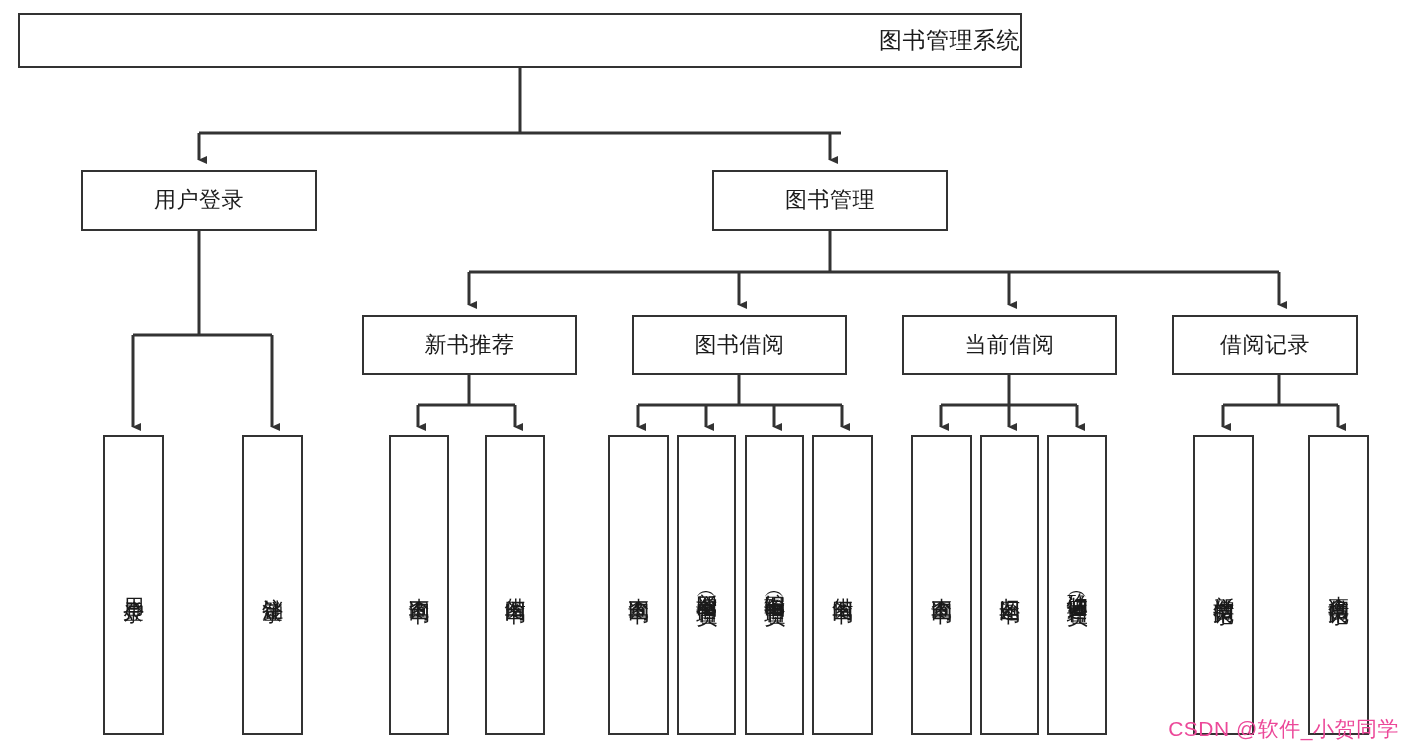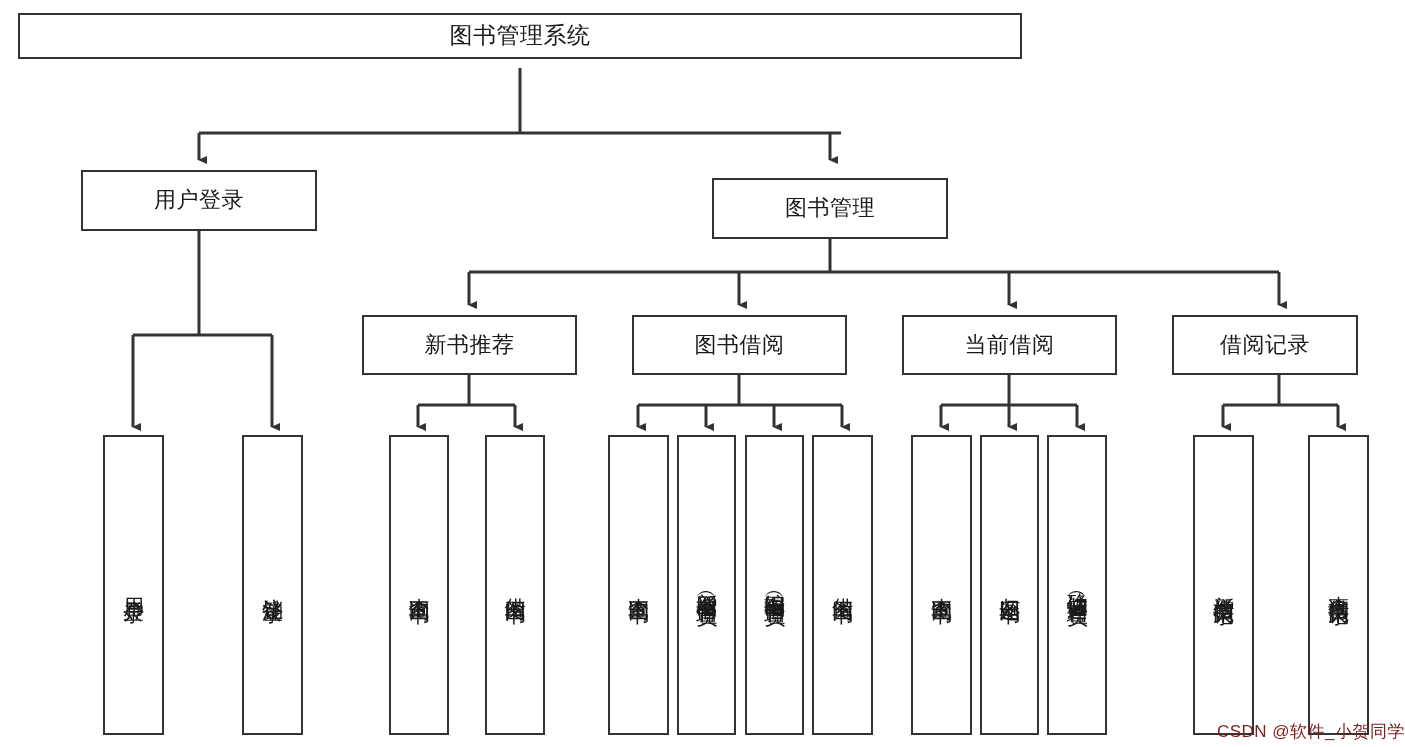--- a/index.html
+++ b/index.html
@@ -53,24 +53,24 @@
     line-height: 1.25;
     letter-spacing: 2px;
     white-space: nowrap;
     max-height: 268px;
   }
   #root-node .node-label {
     font-size: 23px;
   }
   .watermark {
     position: absolute;
-    right: 0;
+    right: 6px;
     bottom: 4px;
-    font-size: 17px;
-    color: #7f1d1d;
+    font-size: 21px;
+    color: #ec4899;
     white-space: nowrap;
     letter-spacing: 0.5px;
     pointer-events: none;
   }
 </style>
 </head>
 <body>
 
 <div id="diagram-root">
 
@@ -117,28 +117,28 @@
       <path d="M1009,405 L1009,427" marker-end="url(#arrowhead)"></path>
       <path d="M1077,405 L1077,427" marker-end="url(#arrowhead)"></path>
 
       <path d="M1279,375 L1279,405"></path>
       <path d="M1223,405 L1338,405"></path>
       <path d="M1223,405 L1223,427" marker-end="url(#arrowhead)"></path>
       <path d="M1338,405 L1338,427" marker-end="url(#arrowhead)"></path>
     </g>
   </svg>
 
-  <div class="node horiz" id="root-node" style="left:18px; top:13px; width:1004px; height:46px;">
+  <div class="node horiz" id="root-node" style="left:18px; top:13px; width:1004px; height:55px;justify-content:flex-end;">
     <span class="node-label">图书管理系统</span>
   </div>
 
   <div class="node horiz" style="left:81px; top:170px; width:236px; height:61px;">
     <span class="node-label">用户登录</span>
   </div>
-  <div class="node horiz" style="left:712px; top:170px; width:236px; height:61px;margin-top:8px;">
+  <div class="node horiz" style="left:712px; top:170px; width:236px; height:61px;">
     <span class="node-label">图书管理</span>
   </div>
 
   <div class="node horiz" style="left:632px; top:315px; width:215px; height:60px;">
     <span class="node-label">图书借阅</span>
   </div>
   <div class="node horiz" style="left:362px; top:315px; width:215px; height:60px;">
     <span class="node-label">新书推荐</span>
   </div>
   <div class="node horiz" style="left:902px; top:315px; width:215px; height:60px;text-align:center;">

